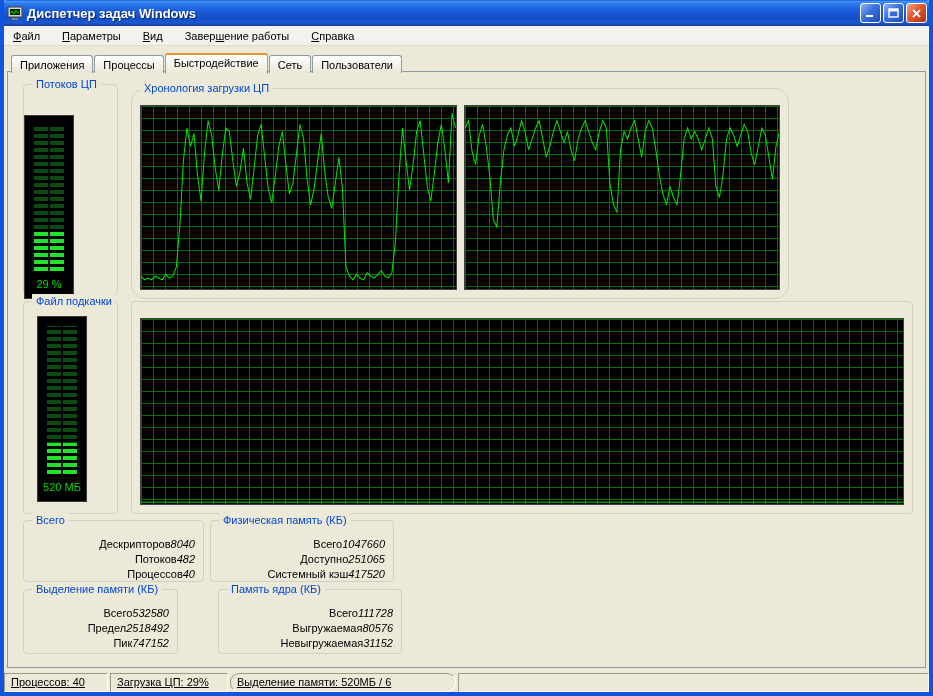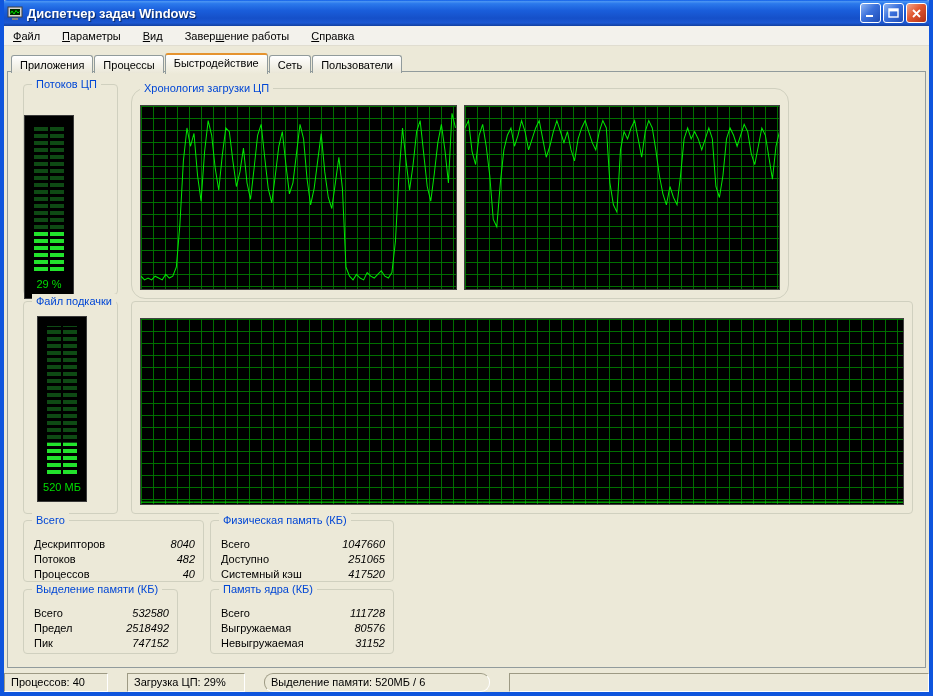--- a/index.html
+++ b/index.html
@@ -57,27 +57,27 @@
       linear-gradient(to bottom, rgba(0,122,0,.9) 1px, transparent 1px);
     background-size:12px 12px;
     border:1px solid #404040;overflow:hidden;}
   .graph svg{position:absolute;inset:0;width:100%;height:100%;}
   .dual{position:absolute;left:8px;right:8px;top:16px;bottom:8px;display:flex;gap:7px;}
   .dual .graph{flex:1;}
   .single{position:absolute;left:8px;right:8px;top:16px;bottom:8px;}
 
   
   .stats{position:absolute;left:10px;right:8px;top:16px;}
-  .stat-row{display:flex;justify-content:space-between;font-size:11px;height:15px;line-height:15px;}
+  .stat-row{display:flex;justify-content:flex-end;font-size:11px;height:15px;line-height:15px;}
   .stat-row .lbl{color:#000;}
   .stat-row .val{color:#000;font-style:italic;}
 
   
   .statusbar{position:absolute;left:4px;right:4px;bottom:4px;height:21px;background:#ece9d8;
-    display:flex;gap:19px;padding-top:2px;}
+    display:flex;gap:2px;padding-top:2px;text-decoration:underline;}
   .sb-panel{border:1px solid;border-color:#9d9a84 #ffffff #ffffff #9d9a84;font-size:11px;
     line-height:16px;padding:0 6px;white-space:nowrap;overflow:hidden;}
 </style>
 </head>
 <body>
 
 <div class="window">
 
   <div class="titlebar">
     <span class="app-icon">
@@ -222,21 +222,21 @@
             <span class="lbl">Предел</span>
             <span class="val">2518492</span>
           </div>
         <div class="stat-row">
             <span class="lbl">Пик</span>
             <span class="val">747152</span>
           </div>
       </div>
     </div>
 
-    <div class="groupbox" style="left:202px;top:517px;width:184px;height:65px;">
+    <div class="groupbox" style="left:210px;top:517px;width:184px;height:65px;">
       <span class="gb-title">Память ядра (КБ)</span>
       <div class="stats">
         <div class="stat-row">
             <span class="lbl">Всего</span>
             <span class="val">111728</span>
           </div>
         <div class="stat-row">
             <span class="lbl">Выгружаемая</span>
             <span class="val">80576</span>
           </div>

